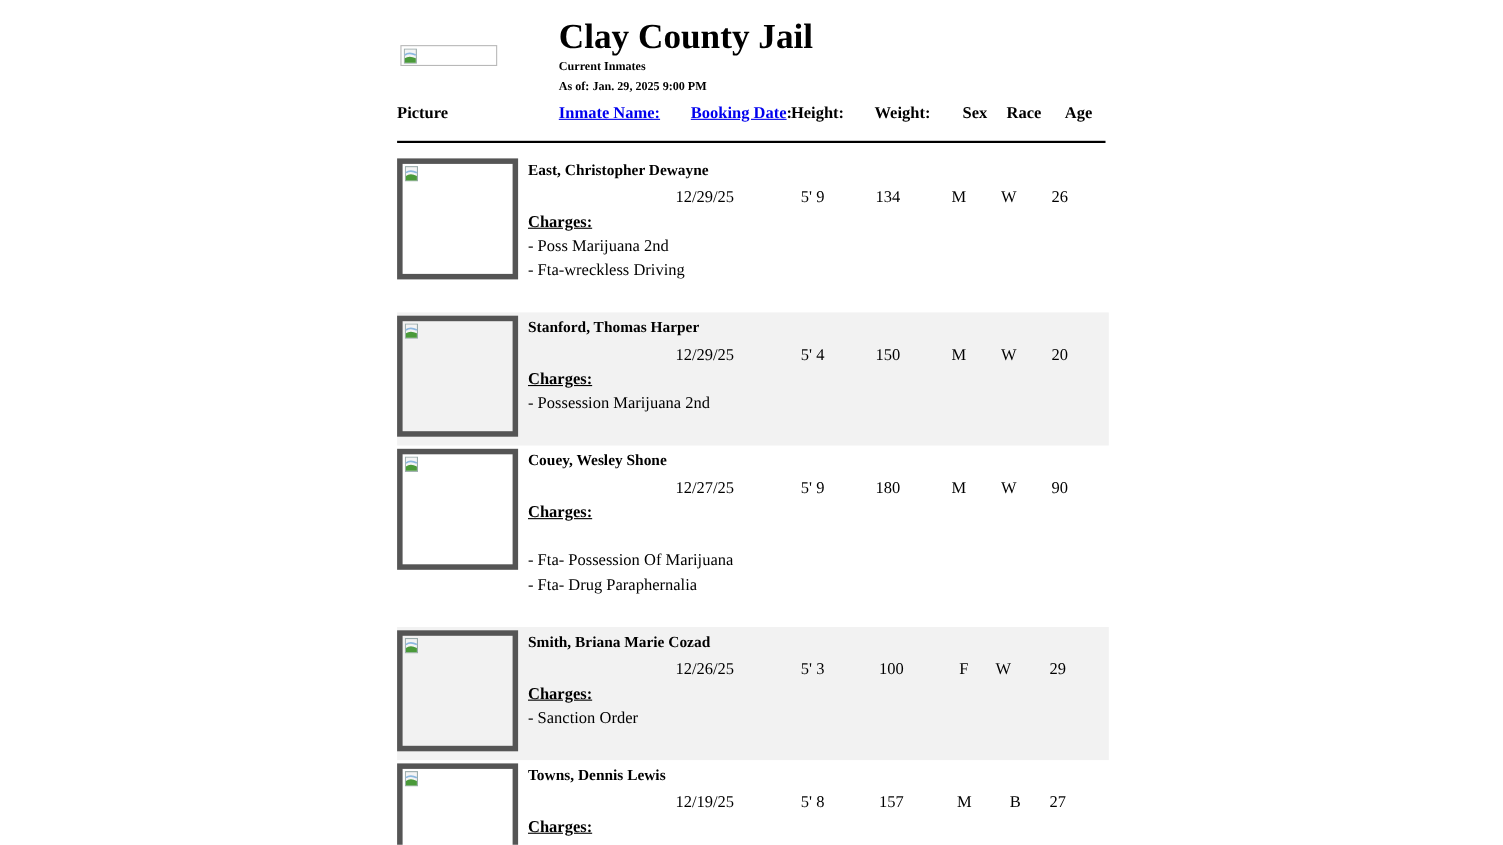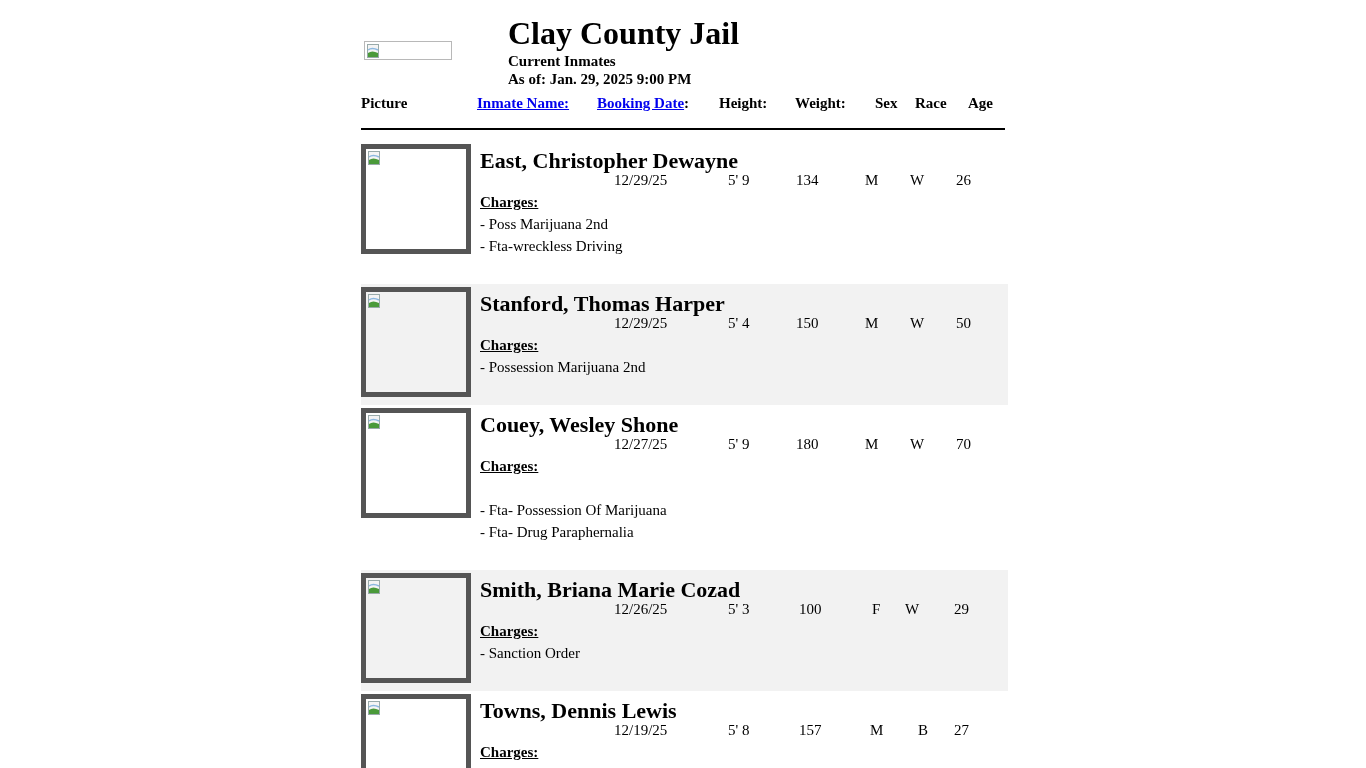--- a/index.html
+++ b/index.html
@@ -4,33 +4,33 @@
 <style>
   html, body { margin: 0; padding: 0; background: #ffffff; }
   body { width: 1366px; height: 768px; overflow: hidden; position: relative;
          font-family: "Liberation Serif", "DejaVu Serif", serif; color: #000; }
   .page { position: absolute; left: 361px; top: 0; width: 647px; }
   .logo { position: absolute; left: 3px; top: 41px; width: 88px; height: 19px;
           border: 1px solid #b8b8b8; box-sizing: border-box; }
   .broken { position: absolute; left: 2px; top: 2px; width: 14px; height: 14px; }
   .title-block { position: absolute; left: 147px; top: 14px; }
   .title { font-size: 32px; font-weight: bold; line-height: 38px; margin: 0; }
-  .subtitle { font-size: 15px; font-weight: bold; line-height: 18px; }
+  .subtitle { font-size: 11px; font-weight: bold; line-height: 18px; }
   .header-row { position: absolute; left: 0; top: 95px; width: 644px; height: 20px;
                 font-size: 15px; font-weight: bold; }
   .header-row span { position: absolute; top: 0; white-space: nowrap; }
-  .header-row a { color: #0000ee; text-decoration: underline; cursor: pointer; }
+  .header-row a { color: #0000ee; text-decoration: underline; cursor: pointer; margin-left: 31px; }
   .rule { position: absolute; left: 0; top: 128px; width: 644px; height: 2px; background: #000; }
   .rows { position: absolute; left: 0; top: 141px; width: 647px; }
   .row { position: relative; width: 647px; }
   .row.alt { background: #f2f2f2; }
   .photo { position: absolute; left: 0; top: 3px; width: 110px; height: 110px;
            border: 5px solid #555555; box-sizing: border-box; }
   .row.alt .photo { background: #f2f2f2; }
-  .name { position: absolute; left: 119px; font-size: 22px; font-weight: bold; white-space: nowrap; }
+  .name { position: absolute; left: 119px; font-size: 14px; font-weight: bold; white-space: nowrap; }
   .cell { position: absolute; font-size: 15px; white-space: nowrap; }
   .charges-label { position: absolute; left: 119px; font-size: 15px; font-weight: bold; text-decoration: underline; }
   .charge { position: absolute; left: 119px; font-size: 15px; white-space: nowrap; }
 </style>
 </head>
 <body>
 
 <div class="page">
   <div class="logo">
     <svg class="broken" viewBox="0 0 14 14">
@@ -87,40 +87,40 @@
             <path d="M1 13 L1 9 Q5 6 11 9 L11 13 Z" fill="#4a9a3a"></path>
             <path d="M1 6 Q5 3 11 6" fill="none" stroke="#8cb8e0" stroke-width="1.5"></path>
           </svg>
       </div>
       <div class="name" style="top:7px">Stanford, Thomas Harper</div>
       <div class="cell" style="left:253px;top:31px">12/29/25</div>
       <div class="cell" style="left:367px;top:31px">5' 4</div>
       <div class="cell" style="left:435px;top:31px">150</div>
       <div class="cell" style="left:504px;top:31px">M</div>
       <div class="cell" style="left:549px;top:31px">W</div>
-      <div class="cell" style="left:595px;top:31px">50</div>
+      <div class="cell" style="left:595px;top:31px">20</div>
       <div class="charges-label" style="top:53px">Charges:</div>
       <div class="charge" style="top:75px">- Possession Marijuana 2nd</div>
     </div>
 
     <div class="row" style="height:165px">
       <div class="photo">
         <svg class="broken" viewBox="0 0 14 14">
             <rect x="0.5" y="0.5" width="11" height="13" fill="#f4f4f4" stroke="#9aa"></rect>
             <path d="M1 13 L1 9 Q5 6 11 9 L11 13 Z" fill="#4a9a3a"></path>
             <path d="M1 6 Q5 3 11 6" fill="none" stroke="#8cb8e0" stroke-width="1.5"></path>
           </svg>
       </div>
       <div class="name" style="top:7px">Couey, Wesley Shone</div>
       <div class="cell" style="left:253px;top:31px">12/27/25</div>
       <div class="cell" style="left:367px;top:31px">5' 9</div>
       <div class="cell" style="left:435px;top:31px">180</div>
       <div class="cell" style="left:504px;top:31px">M</div>
       <div class="cell" style="left:549px;top:31px">W</div>
-      <div class="cell" style="left:595px;top:31px">70</div>
+      <div class="cell" style="left:595px;top:31px">90</div>
       <div class="charges-label" style="top:53px">Charges:</div>
       <div class="charge" style="top:97px">- Fta- Possession Of Marijuana</div>
       <div class="charge" style="top:119px">- Fta- Drug Paraphernalia</div>
     </div>
 
     <div class="row alt" style="height:121px">
       <div class="photo">
         <svg class="broken" viewBox="0 0 14 14">
             <rect x="0.5" y="0.5" width="11" height="13" fill="#f4f4f4" stroke="#9aa"></rect>
             <path d="M1 13 L1 9 Q5 6 11 9 L11 13 Z" fill="#4a9a3a"></path>

